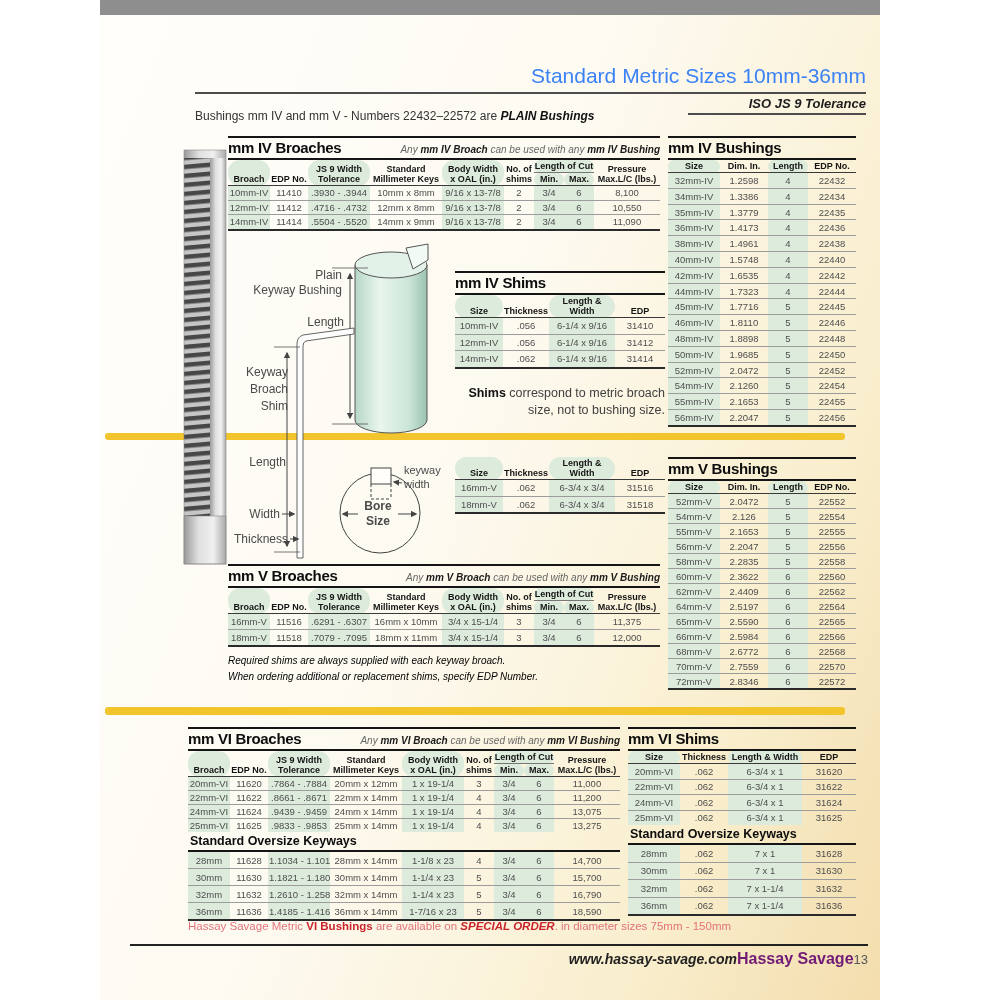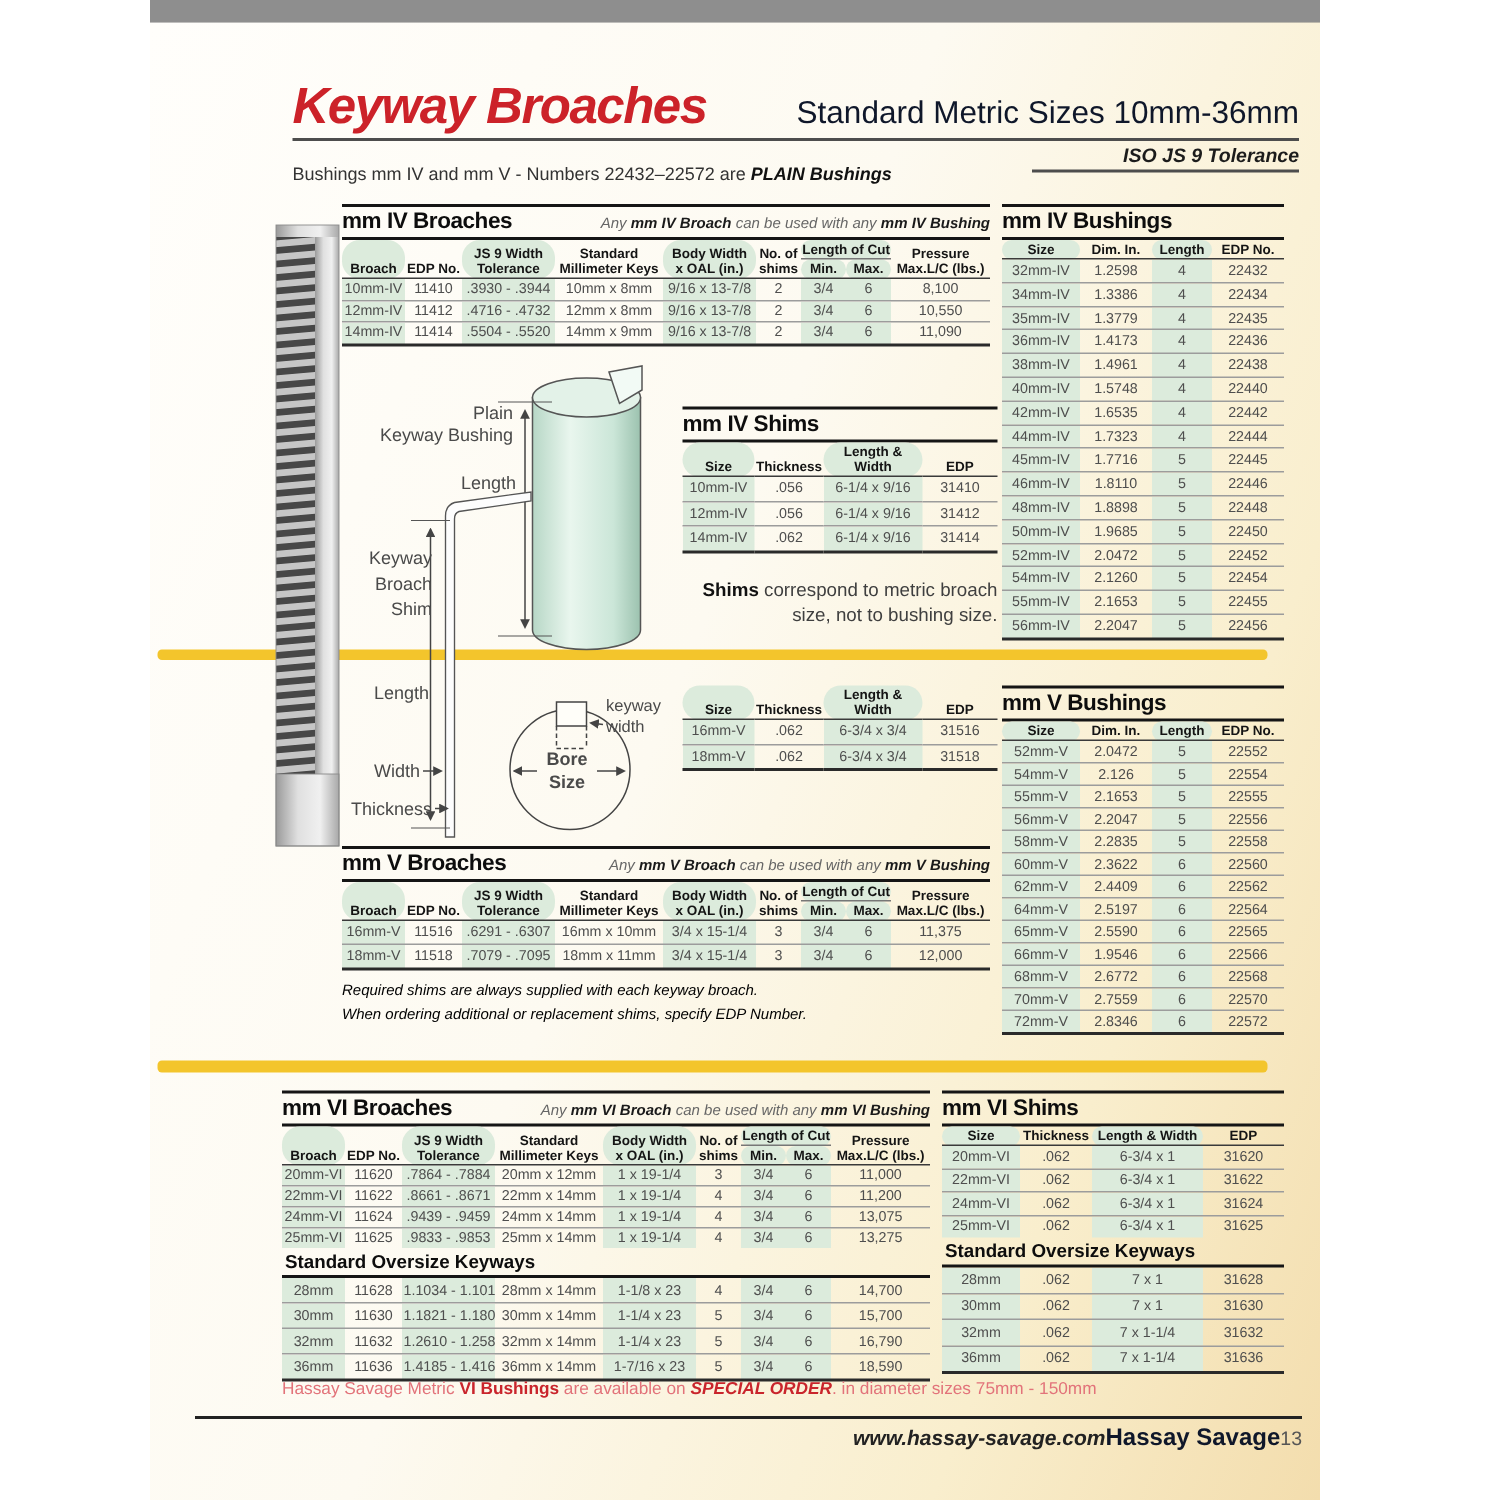--- a/index.html
+++ b/index.html
@@ -4,21 +4,21 @@
 <style>
   html,body{margin:0;padding:0;background:#ffffff;}
   #canvas{position:relative;width:1000px;height:1000px;overflow:hidden;
           font-family:"Liberation Sans",sans-serif;background:#ffffff;}
   .abs{position:absolute;}
   #topbar{left:100px;top:0;width:780px;height:15px;background:#8e8e8e;border-bottom:1px solid #6f6f6f;}
   #page{left:100px;top:15px;width:780px;height:985px;
         background:linear-gradient(112deg,#fffefb 0%,#fdfaf1 45%,#f9eecd 78%,#f3ddad 100%);}
   
   .main-title{font-size:34px;font-weight:bold;font-style:italic;color:#cc2229;letter-spacing:-1px;}
-  .sub-right{font-size:21px;color:#0f172a;text-align:right;}
+  .sub-right{font-size:21px;color:#3b82f6;text-align:right;}
   .rule{background:#4d4d4d;}
   .subhead-line{font-size:12px;color:#333;margin-top:12px;}
   .subhead-line b{color:#111;font-style:italic;}
   .iso{font-size:13px;font-weight:bold;font-style:italic;color:#1c1c1c;text-align:right;}
   
   .band{background:#f3c52c;border-radius:3px;z-index:1;}
   
   .tblock{z-index:3;}
   .ttl{display:flex;justify-content:space-between;align-items:flex-end;
        border-top:2px solid #151515;border-bottom:2px solid #151515;
@@ -49,34 +49,33 @@
   
   .shims-note{font-size:12.5px;color:#3f3f3f;text-align:right;line-height:1.35;}
   .shims-note b{color:#111;}
   .fnote{font-size:10px;font-style:italic;color:#000000;line-height:1.55;}
   .rednote{font-size:11.5px;color:#e2737a;white-space:nowrap;}
   .rednote b{color:#c9252c;}
   .rednote .so{color:#c9252c;font-weight:bold;font-style:italic;}
   
   .footer{display:flex;justify-content:flex-end;align-items:baseline;gap:0;}
   .f-url{font-size:14px;font-weight:bold;font-style:italic;color:#222;}
-  .f-brand{font-size:16px;font-weight:bold;color:#0f172a;}
+  .f-brand{font-size:16px;font-weight:bold;color:#701a75;}
   .f-page{font-size:13px;color:#555;}
   
   svg text{font-family:"Liberation Sans",sans-serif;fill:#4a4a4a;font-size:12px;}
   svg text.sm{font-size:11px;}
 </style>
 </head>
 <body>
 
 <div id="canvas">
   <div class="abs" id="topbar"></div>
   <div class="abs" id="page"></div>
 
-  <div class="abs main-title" style="left:195px;top:52px;">Keyway Broaches</div>
   <div class="abs sub-right" style="left:500px;top:64px;width:366px;">Standard Metric Sizes 10mm-36mm</div>
   <div class="abs rule" style="left:195px;top:92px;width:671px;height:2px;"></div>
   <div class="abs subhead-line" style="left:195px;top:97px;"><span>Bushings mm IV and mm V - Numbers 22432–22572 are </span><b>PLAIN Bushings</b></div>
   <div class="abs iso" style="left:640px;top:96px;width:226px;">ISO JS 9 Tolerance</div>
   <div class="abs rule" style="left:688px;top:113px;width:178px;height:2px;"></div>
 
   <div class="abs band" style="left:105px;top:433px;width:740px;height:7px;"></div>
   <div class="abs band" style="left:105px;top:707px;width:740px;height:8px;"></div>
 
   <svg class="abs" style="left:170px;top:148px;z-index:2;" width="300" height="420" viewBox="0 0 300 420">
@@ -506,21 +505,21 @@
             <td>22564</td>
           </tr>
           <tr>
             <td class="tint">65mm-V</td>
             <td>2.5590</td>
             <td class="tint">6</td>
             <td>22565</td>
           </tr>
           <tr>
             <td class="tint">66mm-V</td>
-            <td>1.9546</td>
+            <td>2.5984</td>
             <td class="tint">6</td>
             <td>22566</td>
           </tr>
           <tr>
             <td class="tint">68mm-V</td>
             <td>2.6772</td>
             <td class="tint">6</td>
             <td>22568</td>
           </tr>
           <tr>

